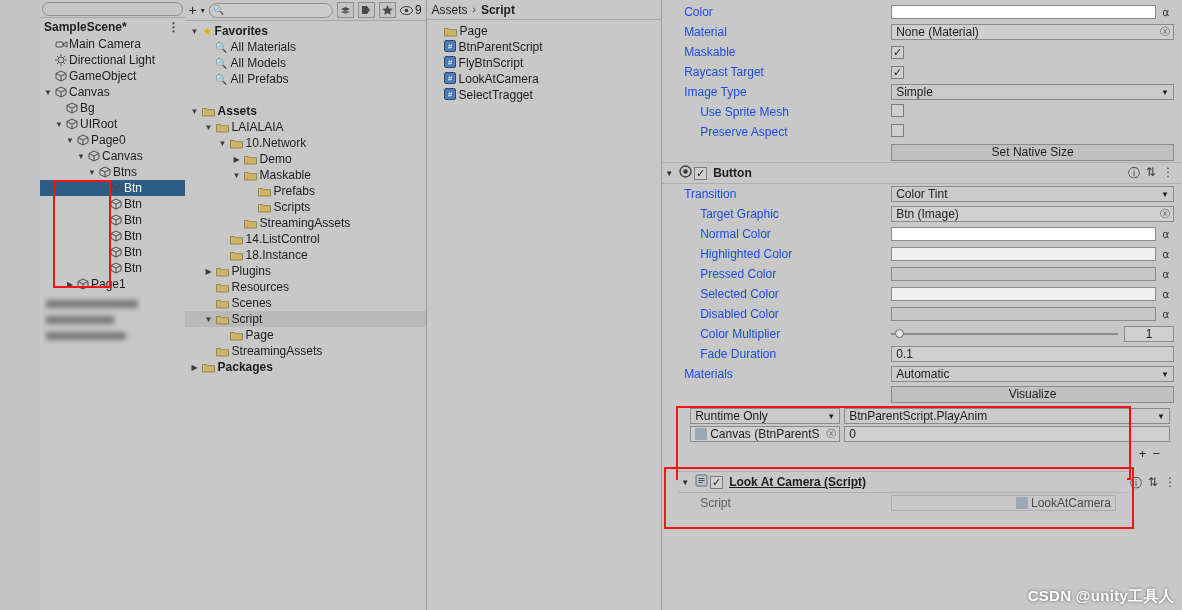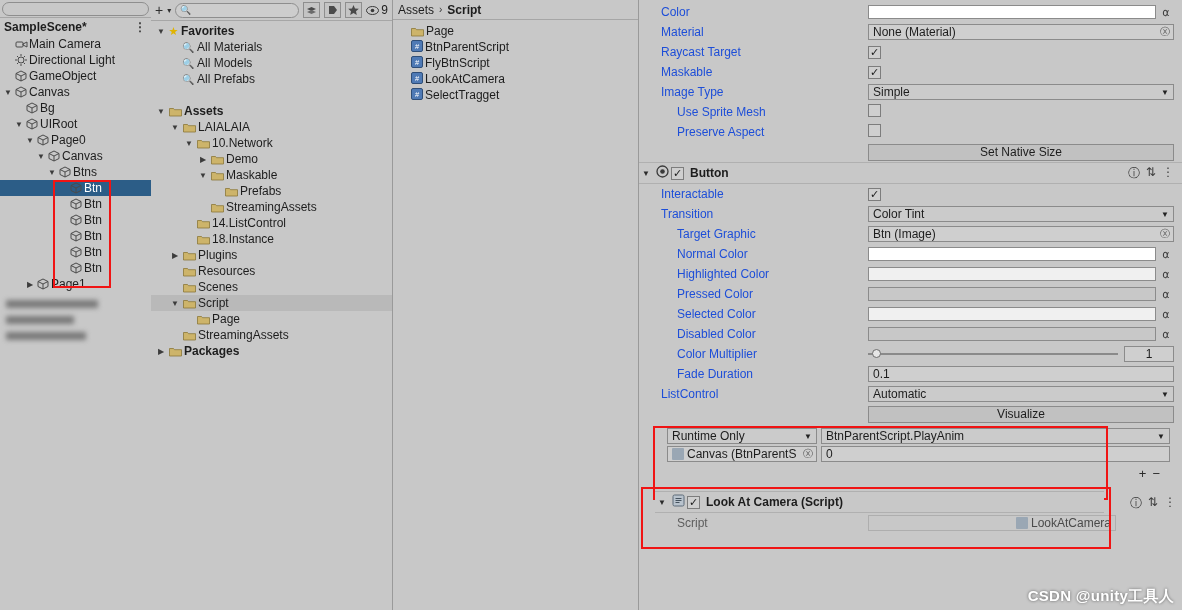--- a/index.html
+++ b/index.html
@@ -9,21 +9,21 @@
     font-family: "Liberation Sans", sans-serif;
     font-size: 12px;
     color: #1d1d1d;
     background: #c2c2c2;
     overflow: hidden;
     -webkit-font-smoothing: antialiased;
   }
   .app { position: relative; width:1182px; height:610px; display:flex; }
 
   
-  .hierarchy { width: 151px; height: 610px; background:#c8c8c8; }
+  .hierarchy { width: 151px; height: 610px; background:#c8c8c8;margin-left:40px; }
   .h-searchbar { height: 18px; background:#c8c8c8; border-bottom:1px solid #a6a6a6; display:flex; align-items:center; padding: 0 2px; }
   .h-searchbar .field {
     flex:1; height:14px; background:#c8c8c8; border:1px solid #8e8e8e; border-radius:7px;
   }
   .scene-row {
     height: 18px; display:flex; align-items:center; background:#c8c8c8;
     font-weight: bold; padding-left: 4px; font-size:12px;
   }
   .scene-row .dots { margin-left:auto; margin-right:4px; letter-spacing:1px; color:#3a3a3a; font-weight:bold; }
   .tree { font-size: 12px; }
@@ -398,20 +398,28 @@
           </div>
           <div class="row">
             <span style="display:inline-block;width:60px"></span>
             <span class="arrow"></span>
             <span class="folder"><svg width="13" height="11" viewBox="0 0 13 11">
                 <path d="M0.5 2.5h4l1 1.2h7v6.3h-12Z" fill="#cdb46a" stroke="#8a7738" stroke-width="0.8"></path>
               </svg></span>
             <span class="lbl">Prefabs</span>
           </div>
           <div class="row">
+            <span style="display:inline-block;width:60px"></span>
+            <span class="arrow"></span>
+            <span class="folder"><svg width="13" height="11" viewBox="0 0 13 11">
+                <path d="M0.5 2.5h4l1 1.2h7v6.3h-12Z" fill="#cdb46a" stroke="#8a7738" stroke-width="0.8"></path>
+              </svg></span>
+            <span class="lbl">Scripts</span>
+          </div>
+          <div class="row">
             <span style="display:inline-block;width:46px"></span>
             <span class="arrow"></span>
             <span class="folder"><svg width="13" height="11" viewBox="0 0 13 11">
                 <path d="M0.5 2.5h4l1 1.2h7v6.3h-12Z" fill="#cdb46a" stroke="#8a7738" stroke-width="0.8"></path>
               </svg></span>
             <span class="lbl">StreamingAssets</span>
           </div>
           <div class="row">
             <span style="display:inline-block;width:32px"></span>
             <span class="arrow"></span>
@@ -548,25 +556,25 @@
         <div class="prow">
           <div class="plabel">Material</div>
           <div class="pval">
             <div class="objfield">
               <span>None (Material)</span>
               <span class="ox">ⓧ</span>
             </div>
           </div>
         </div>
         <div class="prow">
+          <div class="plabel">Maskable</div>
+          <div class="pval"><span class="chk on"></span></div>
+        </div>
+        <div class="prow">
           <div class="plabel">Raycast Target</div>
-          <div class="pval"><span class="chk on"></span></div>
-        </div>
-        <div class="prow">
-          <div class="plabel">Maskable</div>
           <div class="pval"><span class="chk on"></span></div>
         </div>
         <div class="prow">
           <div class="plabel">Image Type</div>
           <div class="pval">
             <div class="dropdown">
               <span>Simple</span>
               <span class="dcaret">▼</span>
             </div>
           </div>
@@ -598,24 +606,20 @@
       <span class="chk on"></span>
       <span class="ctitle" style="padding-left:6px;">Button</span>
       <span class="right-ico">
         <span>ⓘ</span>
         <span>⇅</span>
         <span>⋮</span>
       </span>
     </div>
     <div id="button-rows">
         <div class="prow">
-          <div class="plabel">Interactable</div>
-          <div class="pval"><span class="chk on"></span></div>
-        </div>
-        <div class="prow">
           <div class="plabel">Transition</div>
           <div class="pval">
             <div class="dropdown">
               <span>Color Tint</span>
               <span class="dcaret">▼</span>
             </div>
           </div>
         </div>
         <div class="prow">
           <div class="plabel indent">Target Graphic</div>
@@ -686,21 +690,21 @@
         </div>
         <div class="prow">
           <div class="plabel indent">Fade Duration</div>
           <div class="pval">
             <div class="fieldbox">
               <span>0.1</span>
             </div>
           </div>
         </div>
         <div class="prow">
-          <div class="plabel">ListControl</div>
+          <div class="plabel">Materials</div>
           <div class="pval">
             <div class="dropdown">
               <span>Automatic</span>
               <span class="dcaret">▼</span>
             </div>
           </div>
         </div>
       </div>
     <div class="prow">
       <div style="width:229px"></div>
@@ -742,21 +746,21 @@
     <div style="position:relative; margin-top:8px;">
       <div class="comp-header" style="margin-left:16px; width:449px;">
         <span class="caret">▼</span>
         <span class="cico">
           <svg width="13" height="13" viewBox="0 0 13 13">
               <rect x="1" y="1" width="11" height="11" rx="1.5" fill="#b9c3cd" stroke="#5d6b78"></rect>
               <path d="M3.5 4.5h6M3.5 6.5h6M3.5 8.5h4" stroke="#45525e" stroke-width="1"></path>
             </svg>
         </span>
         <span class="chk on"></span>
-        <span class="ctitle" style="padding-left:6px;">Look At Camera (Script)</span>
+        <span class="ctitle" style="padding-left:6px;text-decoration:underline;">Look At Camera (Script)</span>
       </div>
       <div class="right-ico" style="position:absolute; right:6px; top:4px; display:flex; gap:6px; color:#3a3a3a;">
         <span>ⓘ</span>
         <span>⇅</span>
         <span>⋮</span>
       </div>
       <div class="prow" style="padding-left:16px;">
         <div class="plabel" style="width:213px; color:#5d5d5d;">Script</div>
         <div class="pval" style="margin-right:66px;">
           <div class="objfield" style="background:#c8c8c8; border-color:#aeaeae; justify-content:flex-end;">

